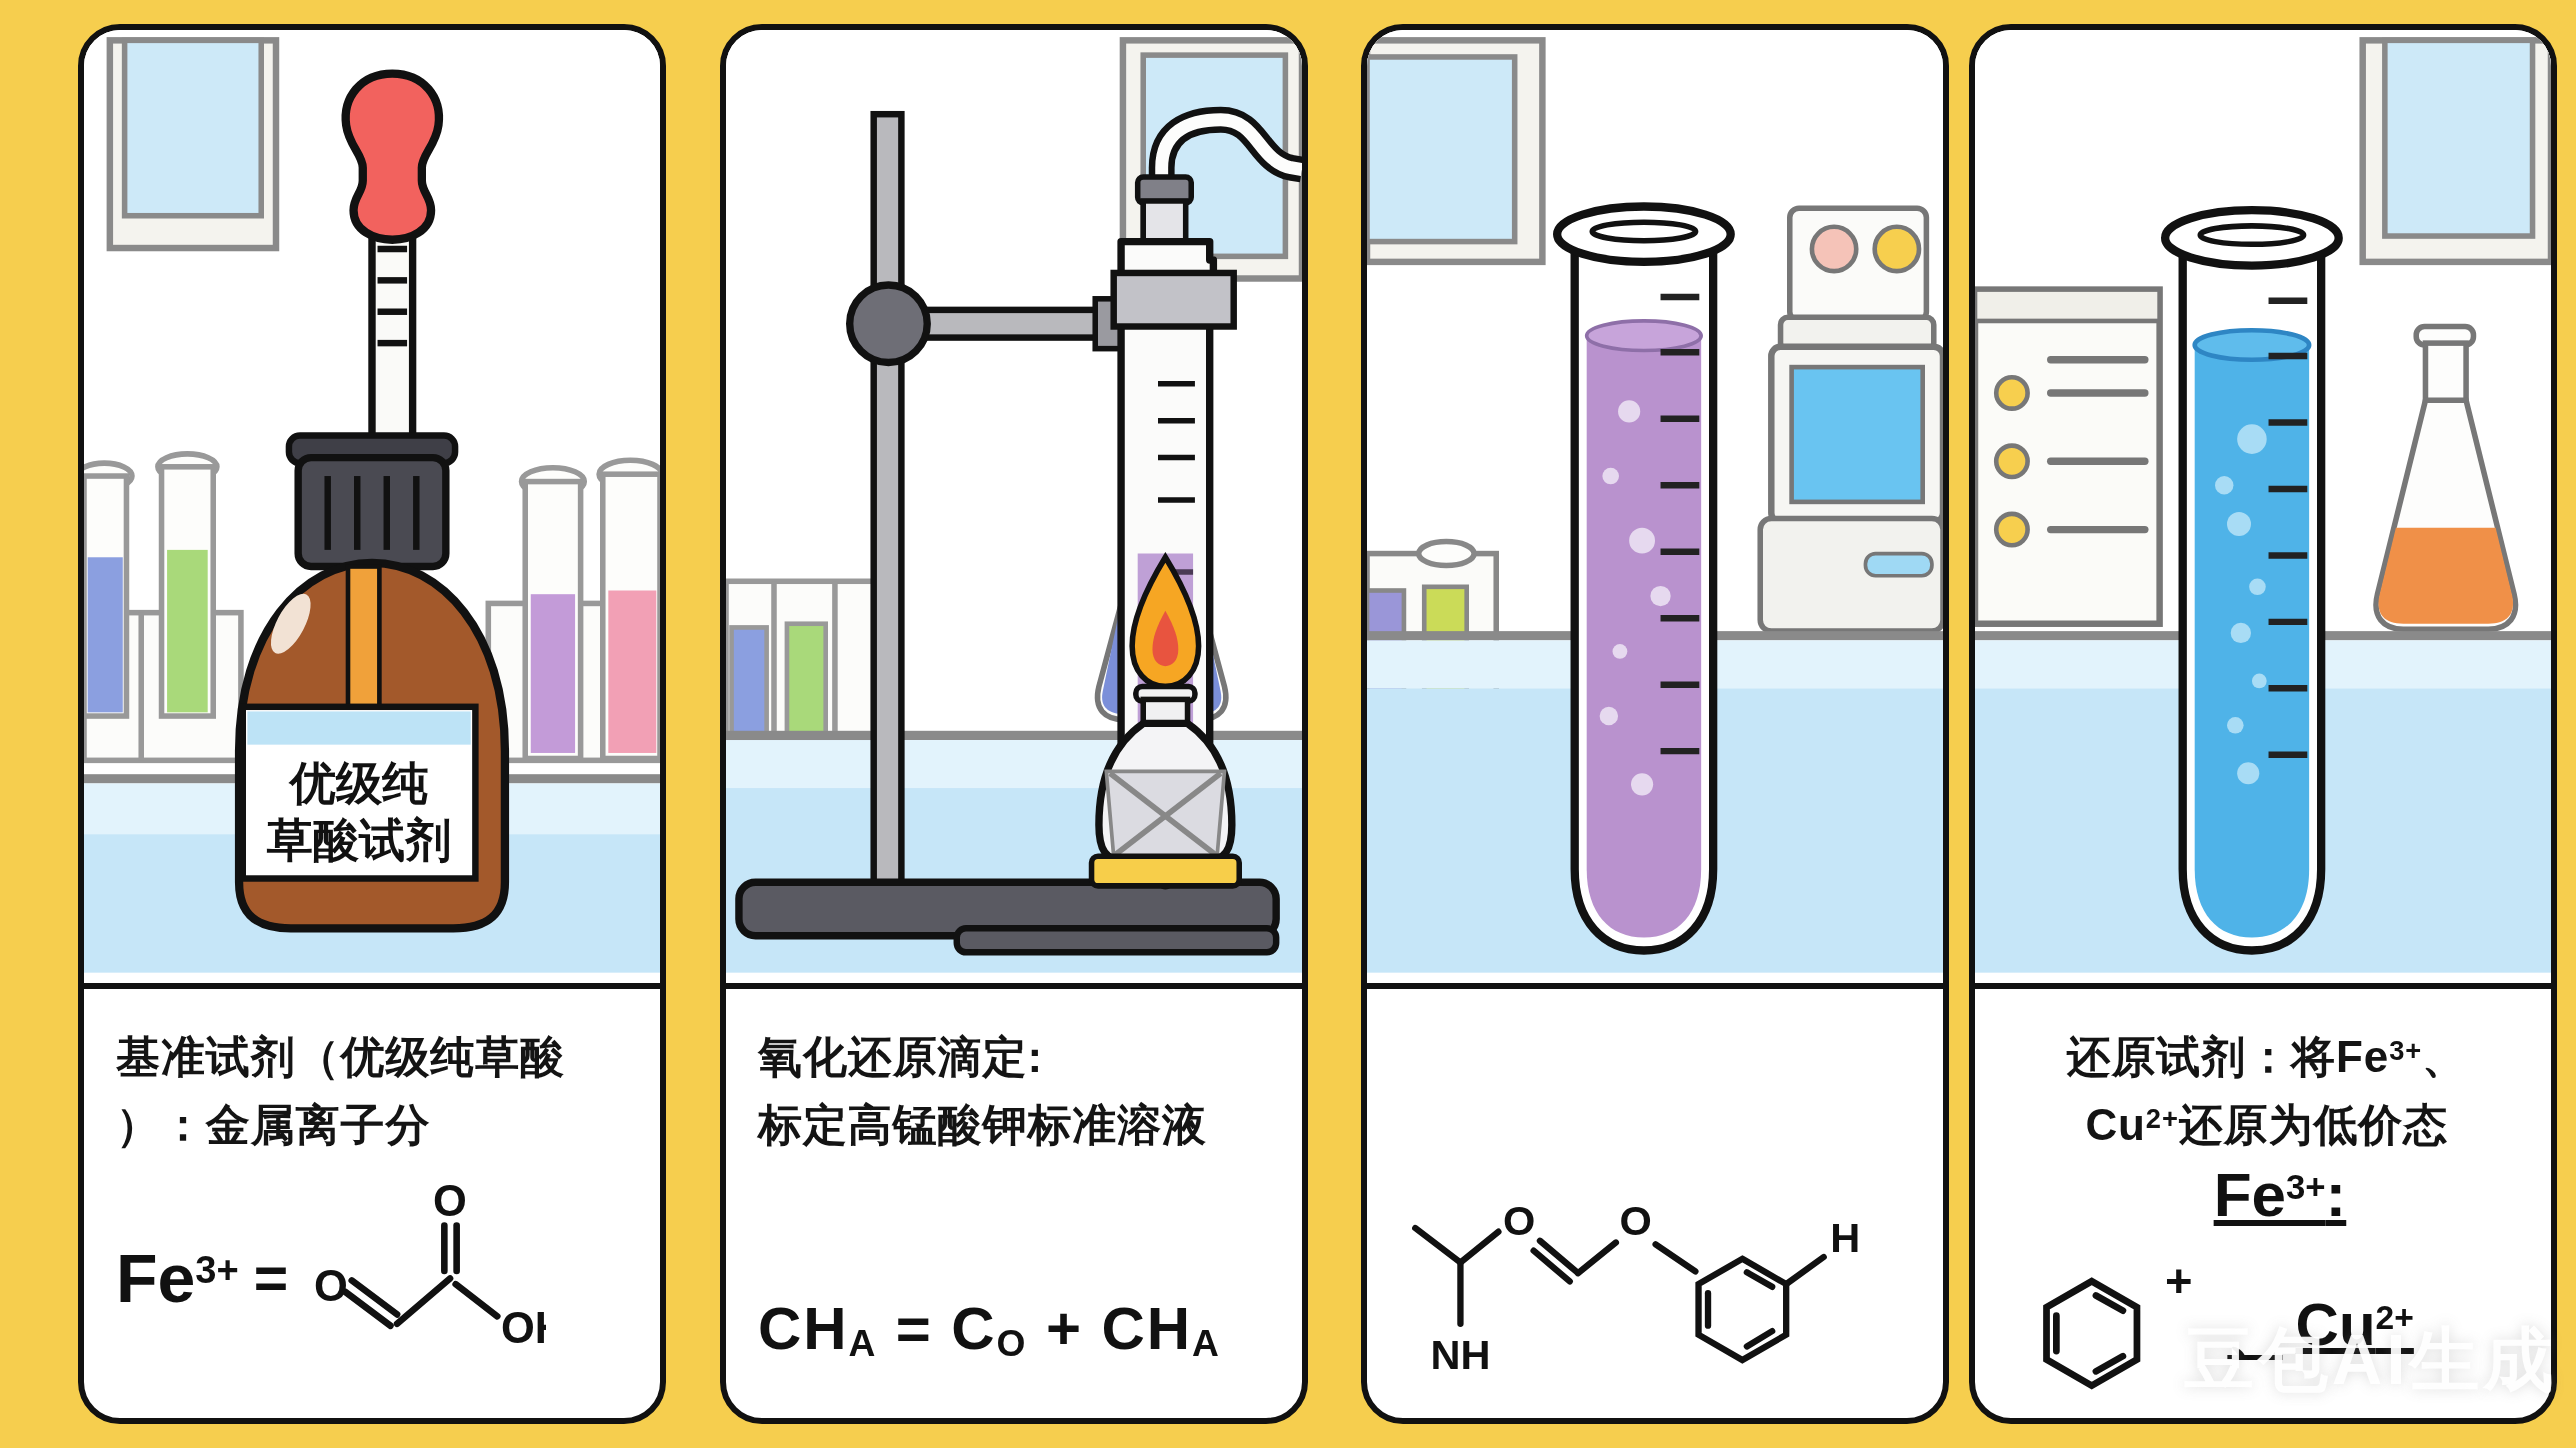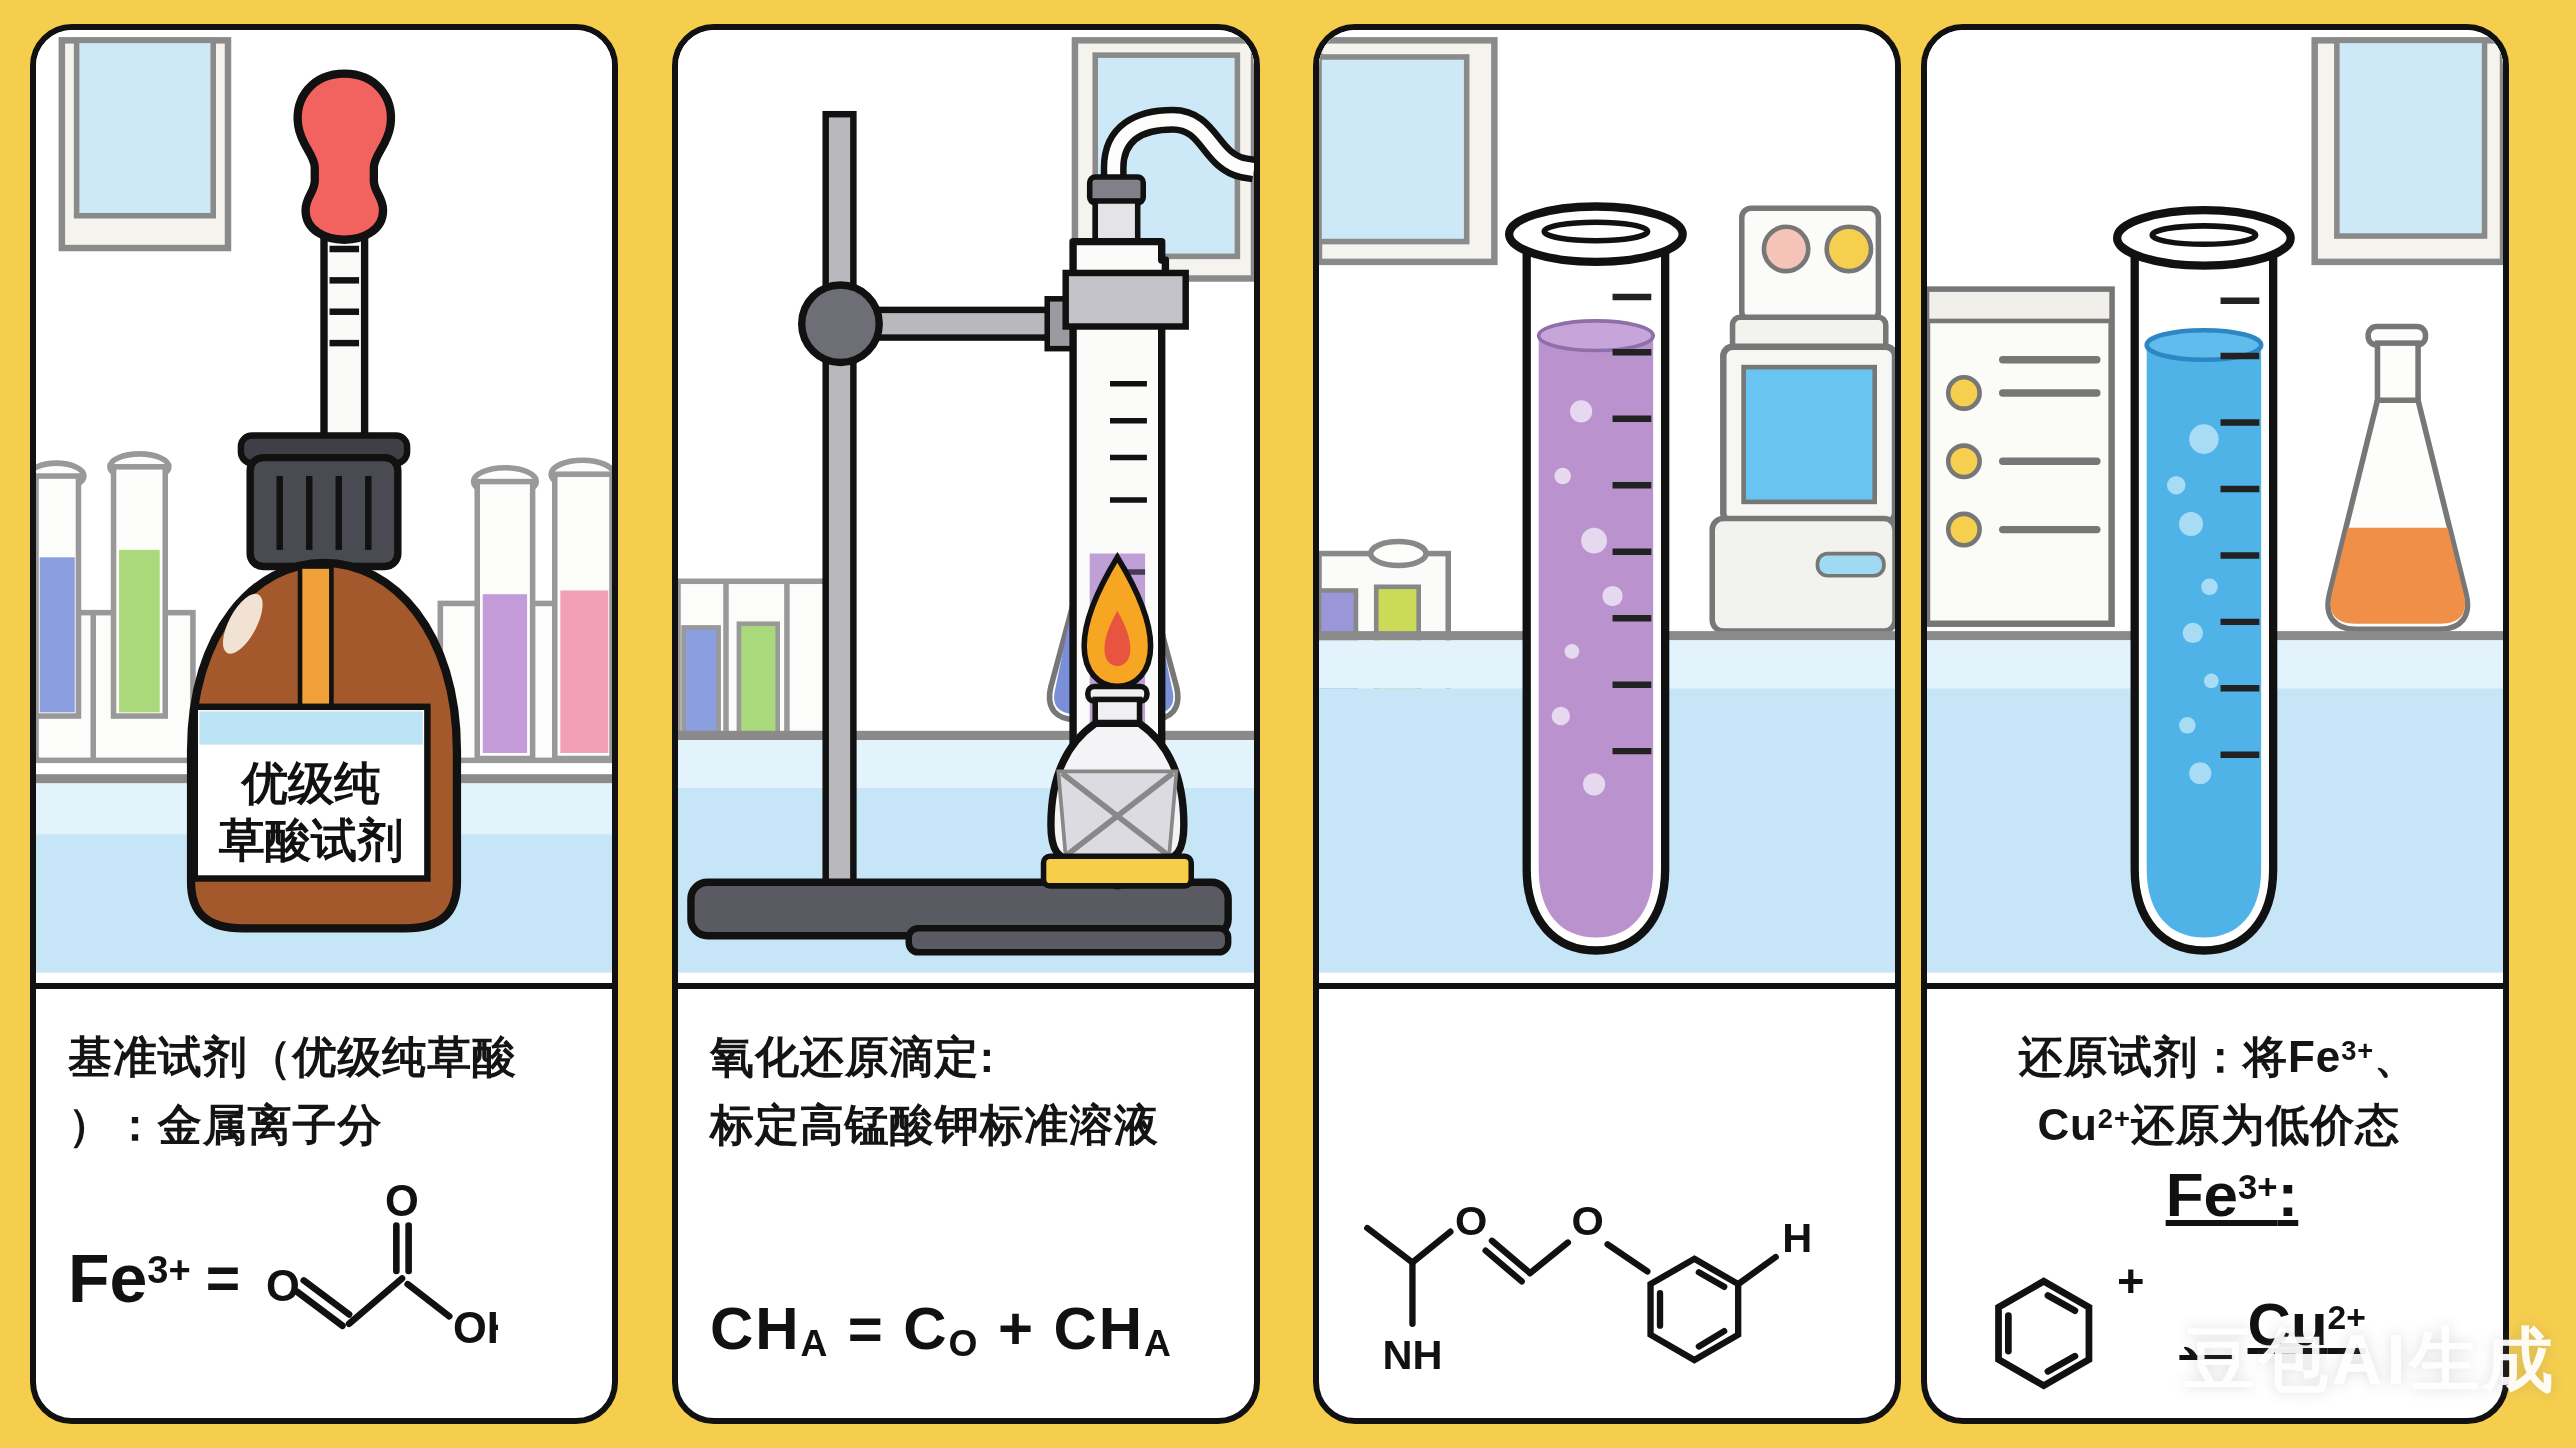--- a/index.html
+++ b/index.html
@@ -5,21 +5,21 @@
   html,body{margin:0;padding:0;}
   body{
     width:2576px;height:1448px;
     background:#F6CE4E;
     font-family:"Liberation Sans","DejaVu Sans",sans-serif;
     position:relative;overflow:hidden;color:#111;
   }
   .panel{
     position:absolute;top:23.6px;height:1388px;width:576px;
     background:#fff;border:6.6px solid #111;border-radius:42px;
-    overflow:hidden;display:flex;flex-direction:column;
+    overflow:hidden;display:flex;flex-direction:column;margin-left:48px;
   }
   .panel.p1{left:30px;}
   .panel.p2{left:672px;}
   .panel.p3{left:1313px;}
   .panel.p4{left:1921px;text-align:center;}
   .illus{height:953px;border-bottom:6.6px solid #111;flex:none;background:#fff;}
   .illus svg{display:block;width:100%;height:100%;}
   .caption-area{
     flex:1;display:flex;flex-direction:column;
     padding:34px 24.5px 28px 32px;box-sizing:border-box;

